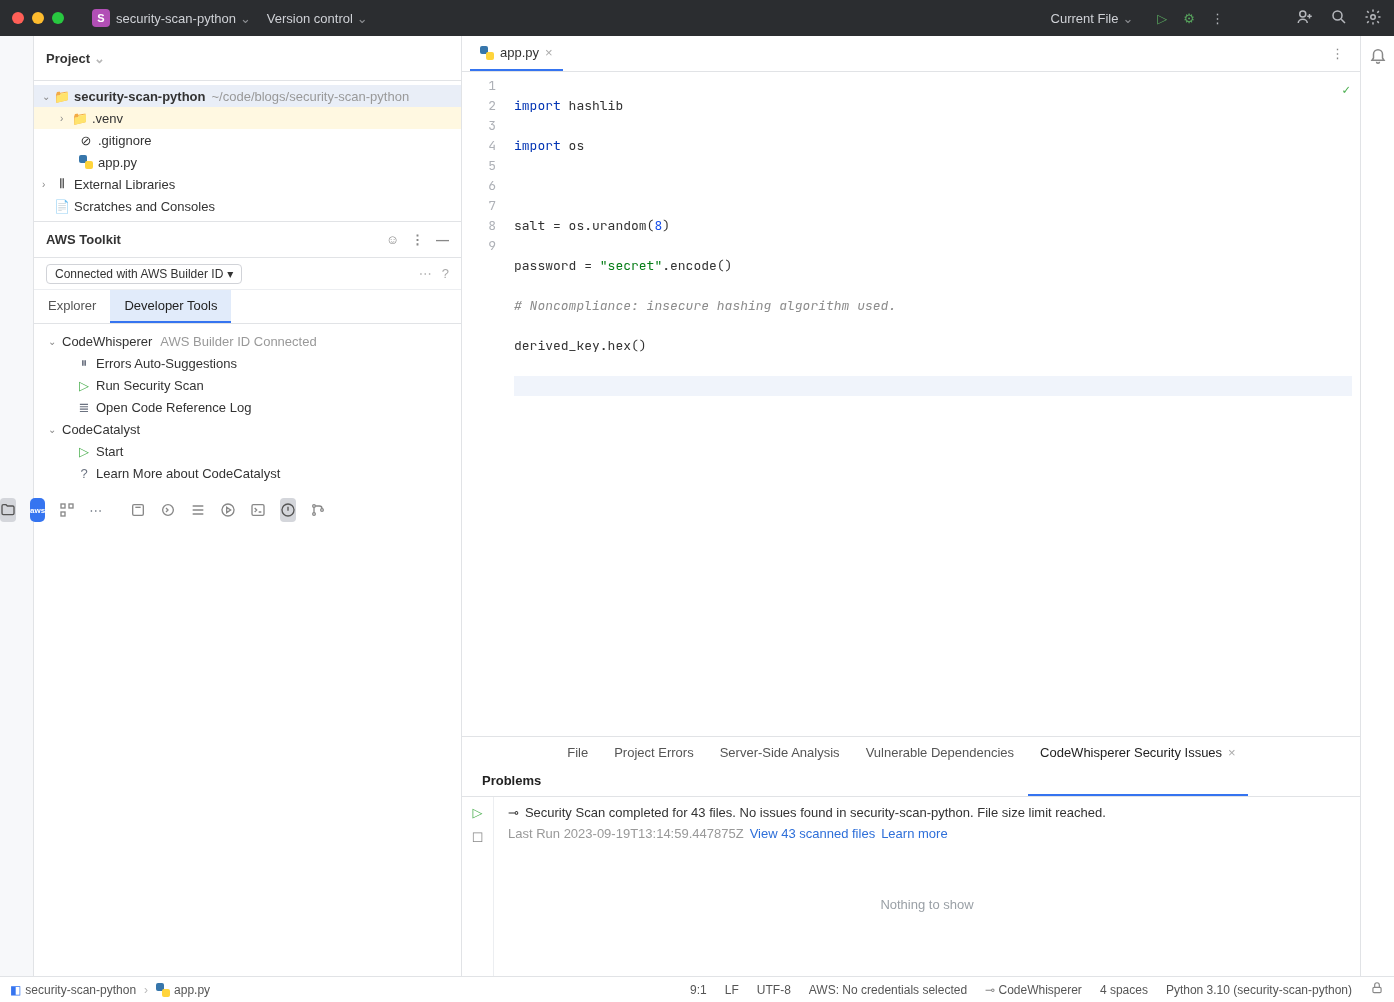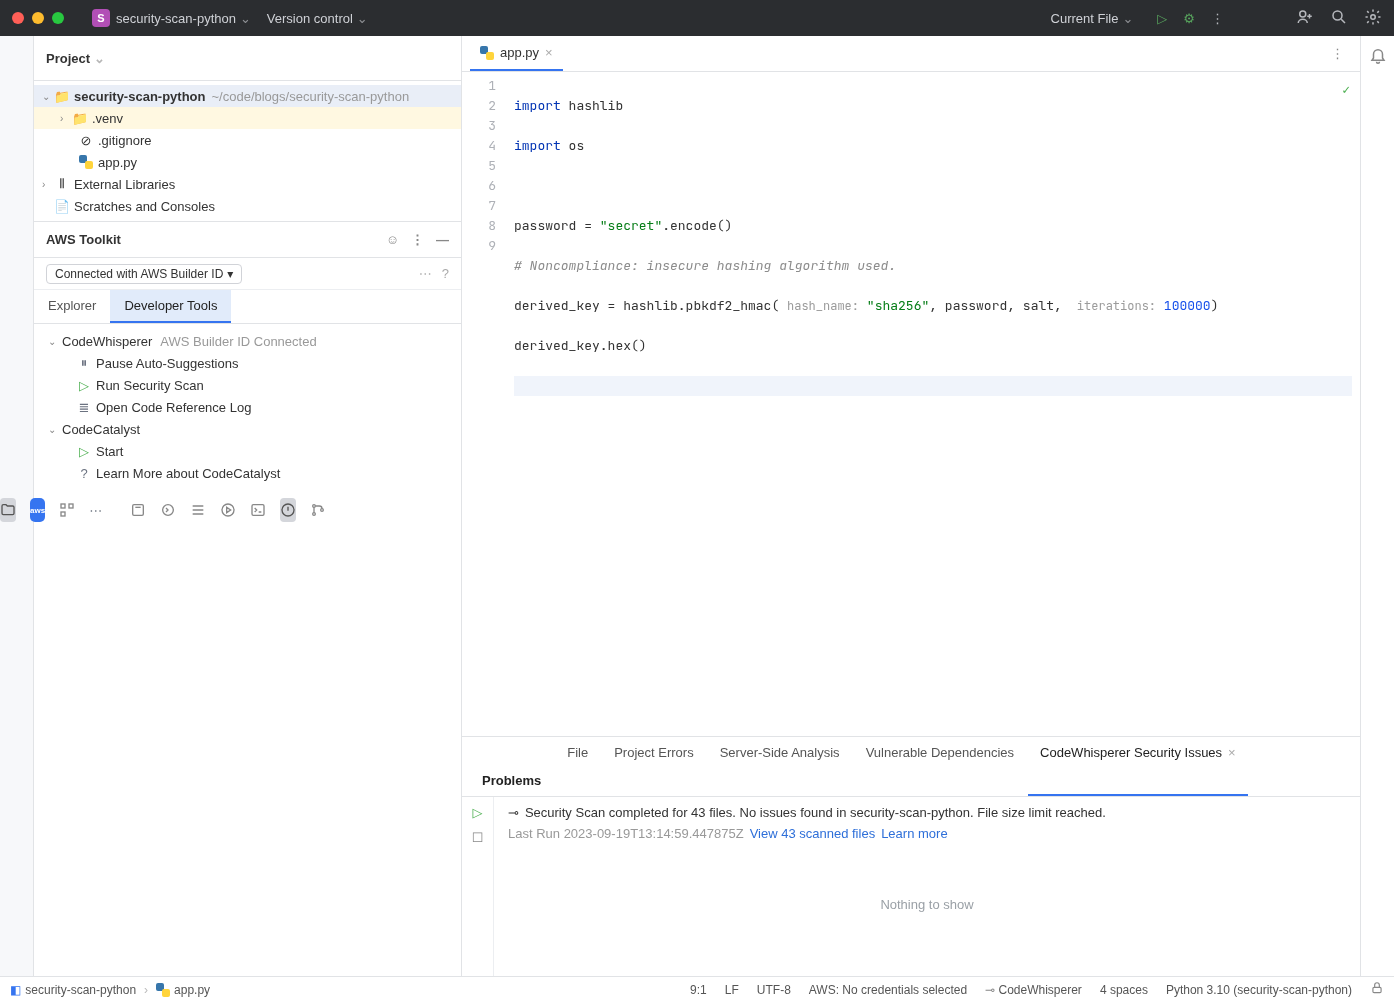--- a/index.html
+++ b/index.html
@@ -286,21 +286,21 @@
           <div class="aws-tab active">Developer Tools</div>
         </div>
         <div class="aws-tree">
           <div class="aws-row">
             <span class="tree-arrow">⌄</span>
             <span>CodeWhisperer</span>
               <span class="sub">AWS Builder ID Connected</span>
           </div>
           <div class="aws-row aws-child">
               <span class="mini-icon">⏸</span>
-              <span>Pause Auto-Suggestions</span>
+              <span>Errors Auto-Suggestions</span>
             </div>
           <div class="aws-row aws-child">
               <span class="mini-icon" style="color:#4caf50">▷</span>
               <span>Run Security Scan</span>
             </div>
           <div class="aws-row aws-child">
               <span class="mini-icon">≣</span>
               <span>Open Code Reference Log</span>
             </div>
           <div class="aws-row">
@@ -341,23 +341,23 @@
                 <div>5</div>
                 <div>6</div>
                 <div>7</div>
                 <div>8</div>
                 <div>9</div>
             </div>
             <div class="code">
 <div><span class="kw">import</span><span> hashlib</span></div>
 <div><span class="kw">import</span><span> os</span></div>
 <div>&nbsp;</div>
+<div><span>salt = os.urandom(</span><span class="num">8</span><span>)</span></div>
 <div><span>password = </span><span class="str">"secret"</span><span>.encode()</span></div>
 <div><span class="cmt"># Noncompliance: insecure hashing algorithm used.</span></div>
-<div><span>derived_key = hashlib.pbkdf2_hmac( </span><span class="hint">hash_name:</span><span class="str"> "sha256"</span><span>, password, salt, </span><span class="hint"> iterations:</span><span class="num"> 100000</span><span>)</span></div>
 <div><span>derived_key.hex()</span></div>
 <div style="background:#f0f4fb;">&nbsp;</div>
             </div>
           </div>
 
           <div class="bottom-panel">
             <div class="bp-tabs">
               <div class="bp-tab bold">Problems</div>
               <div class="bp-tab">File</div>
               <div class="bp-tab">Project Errors</div>

